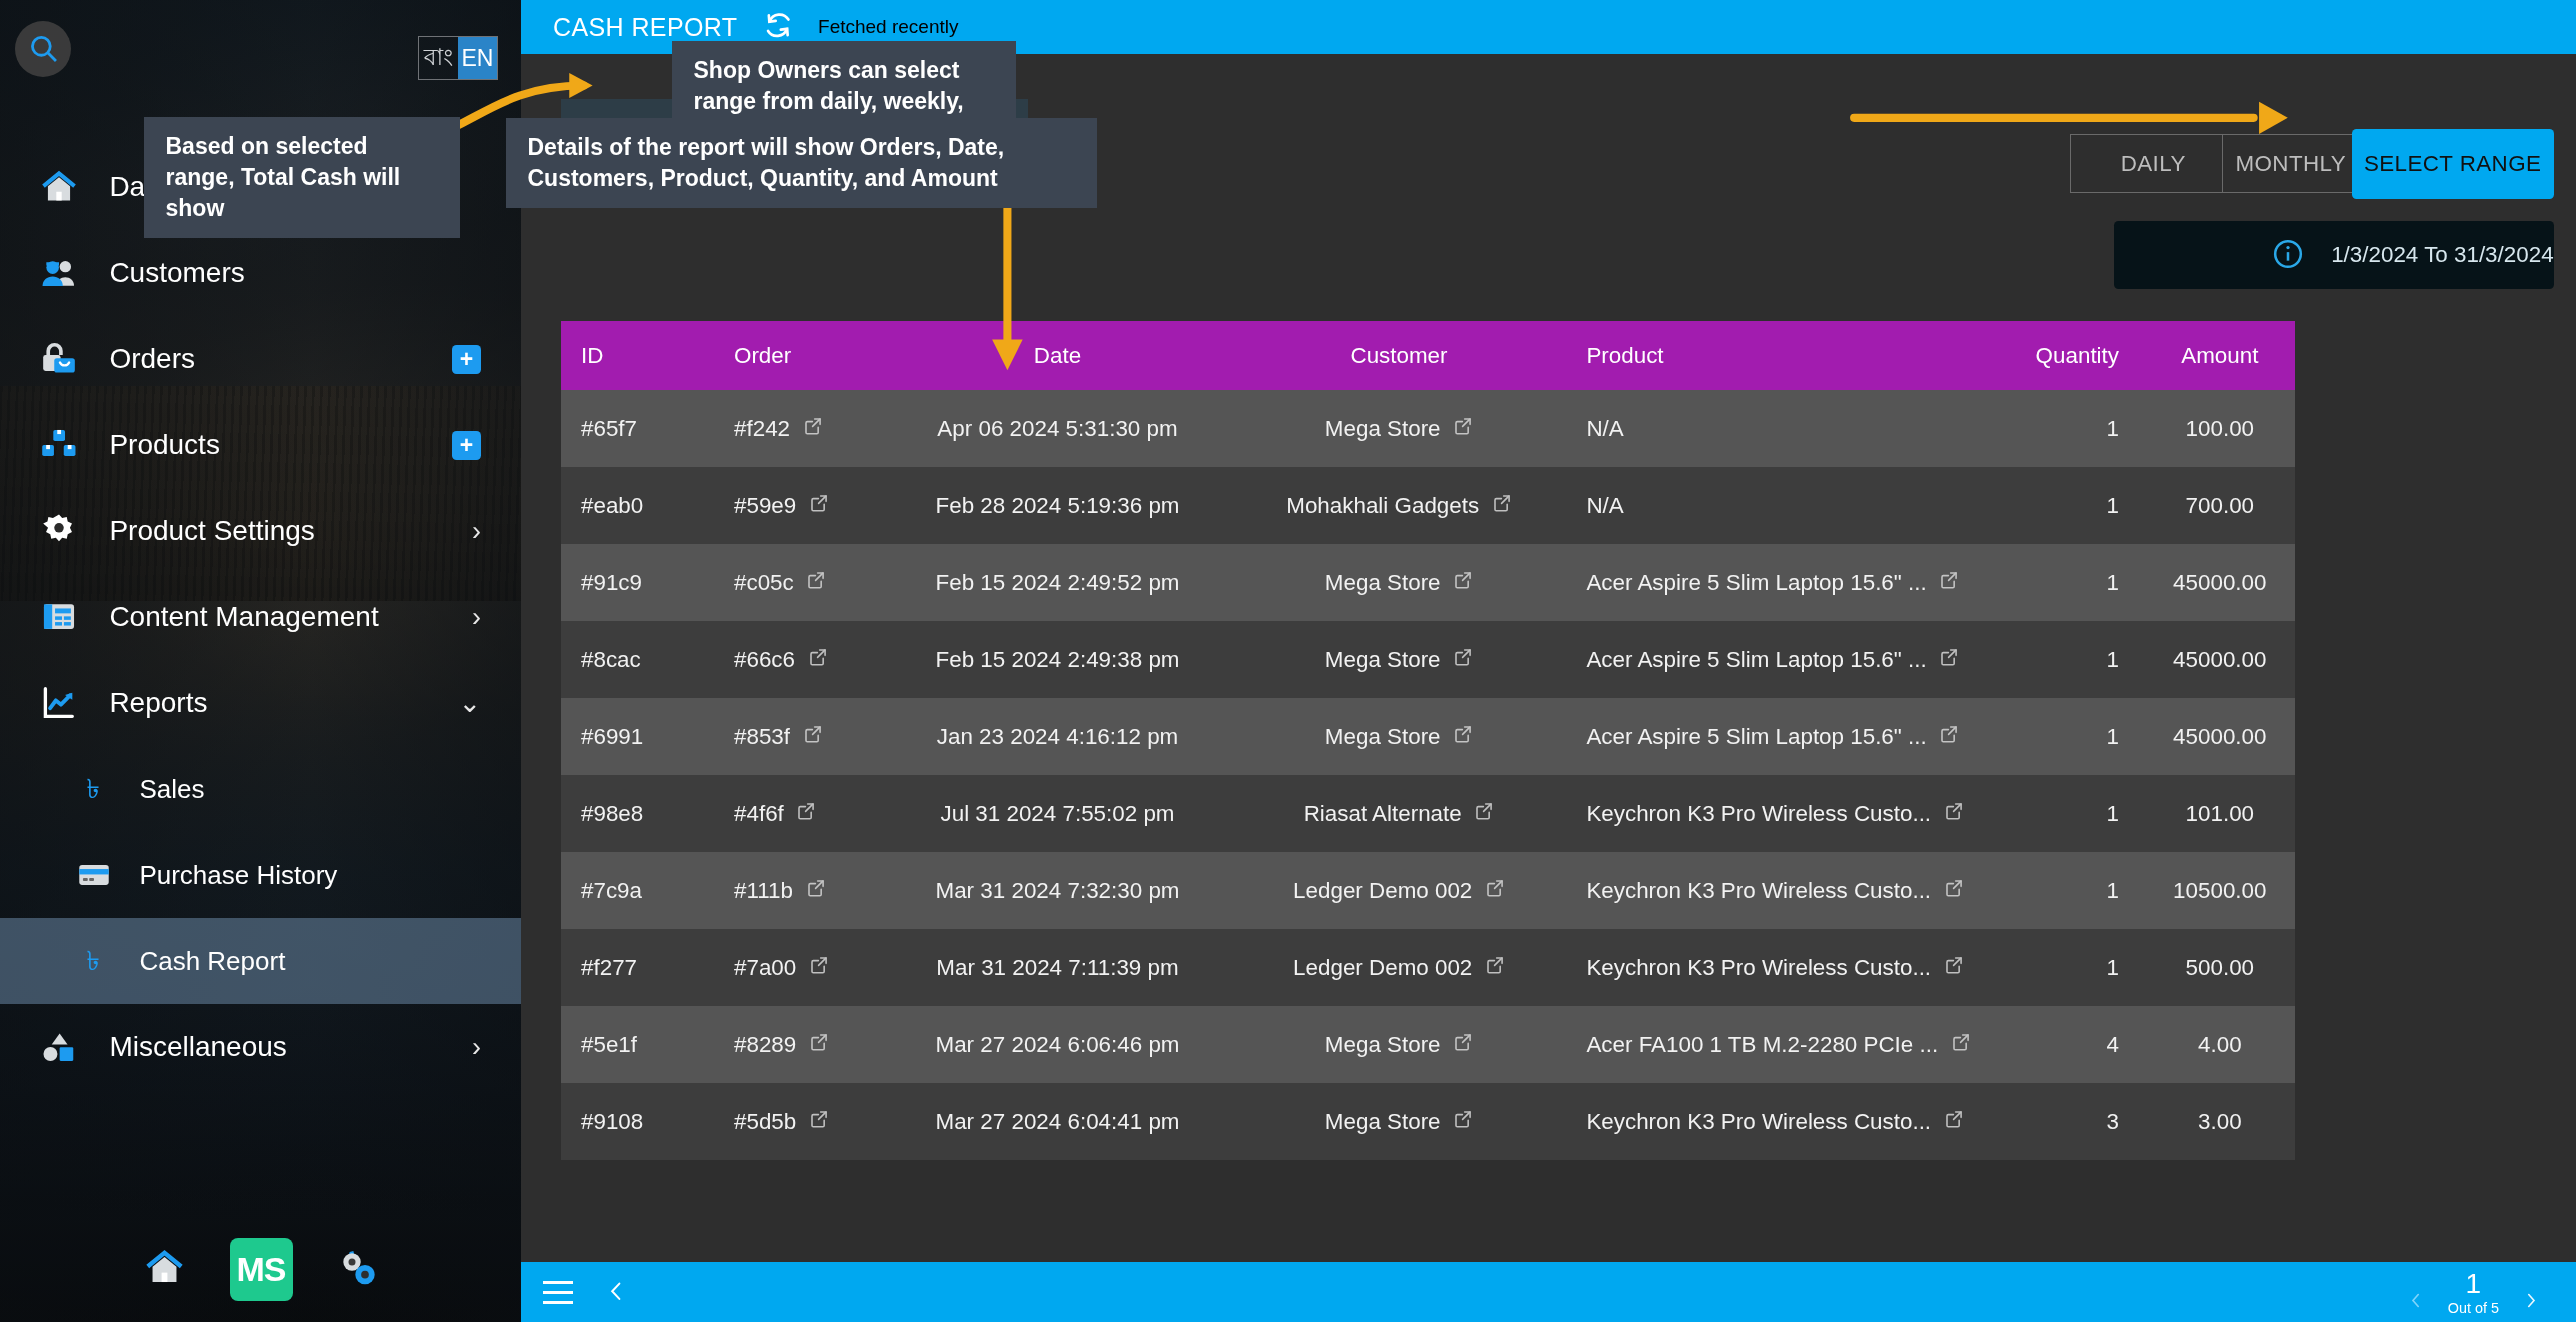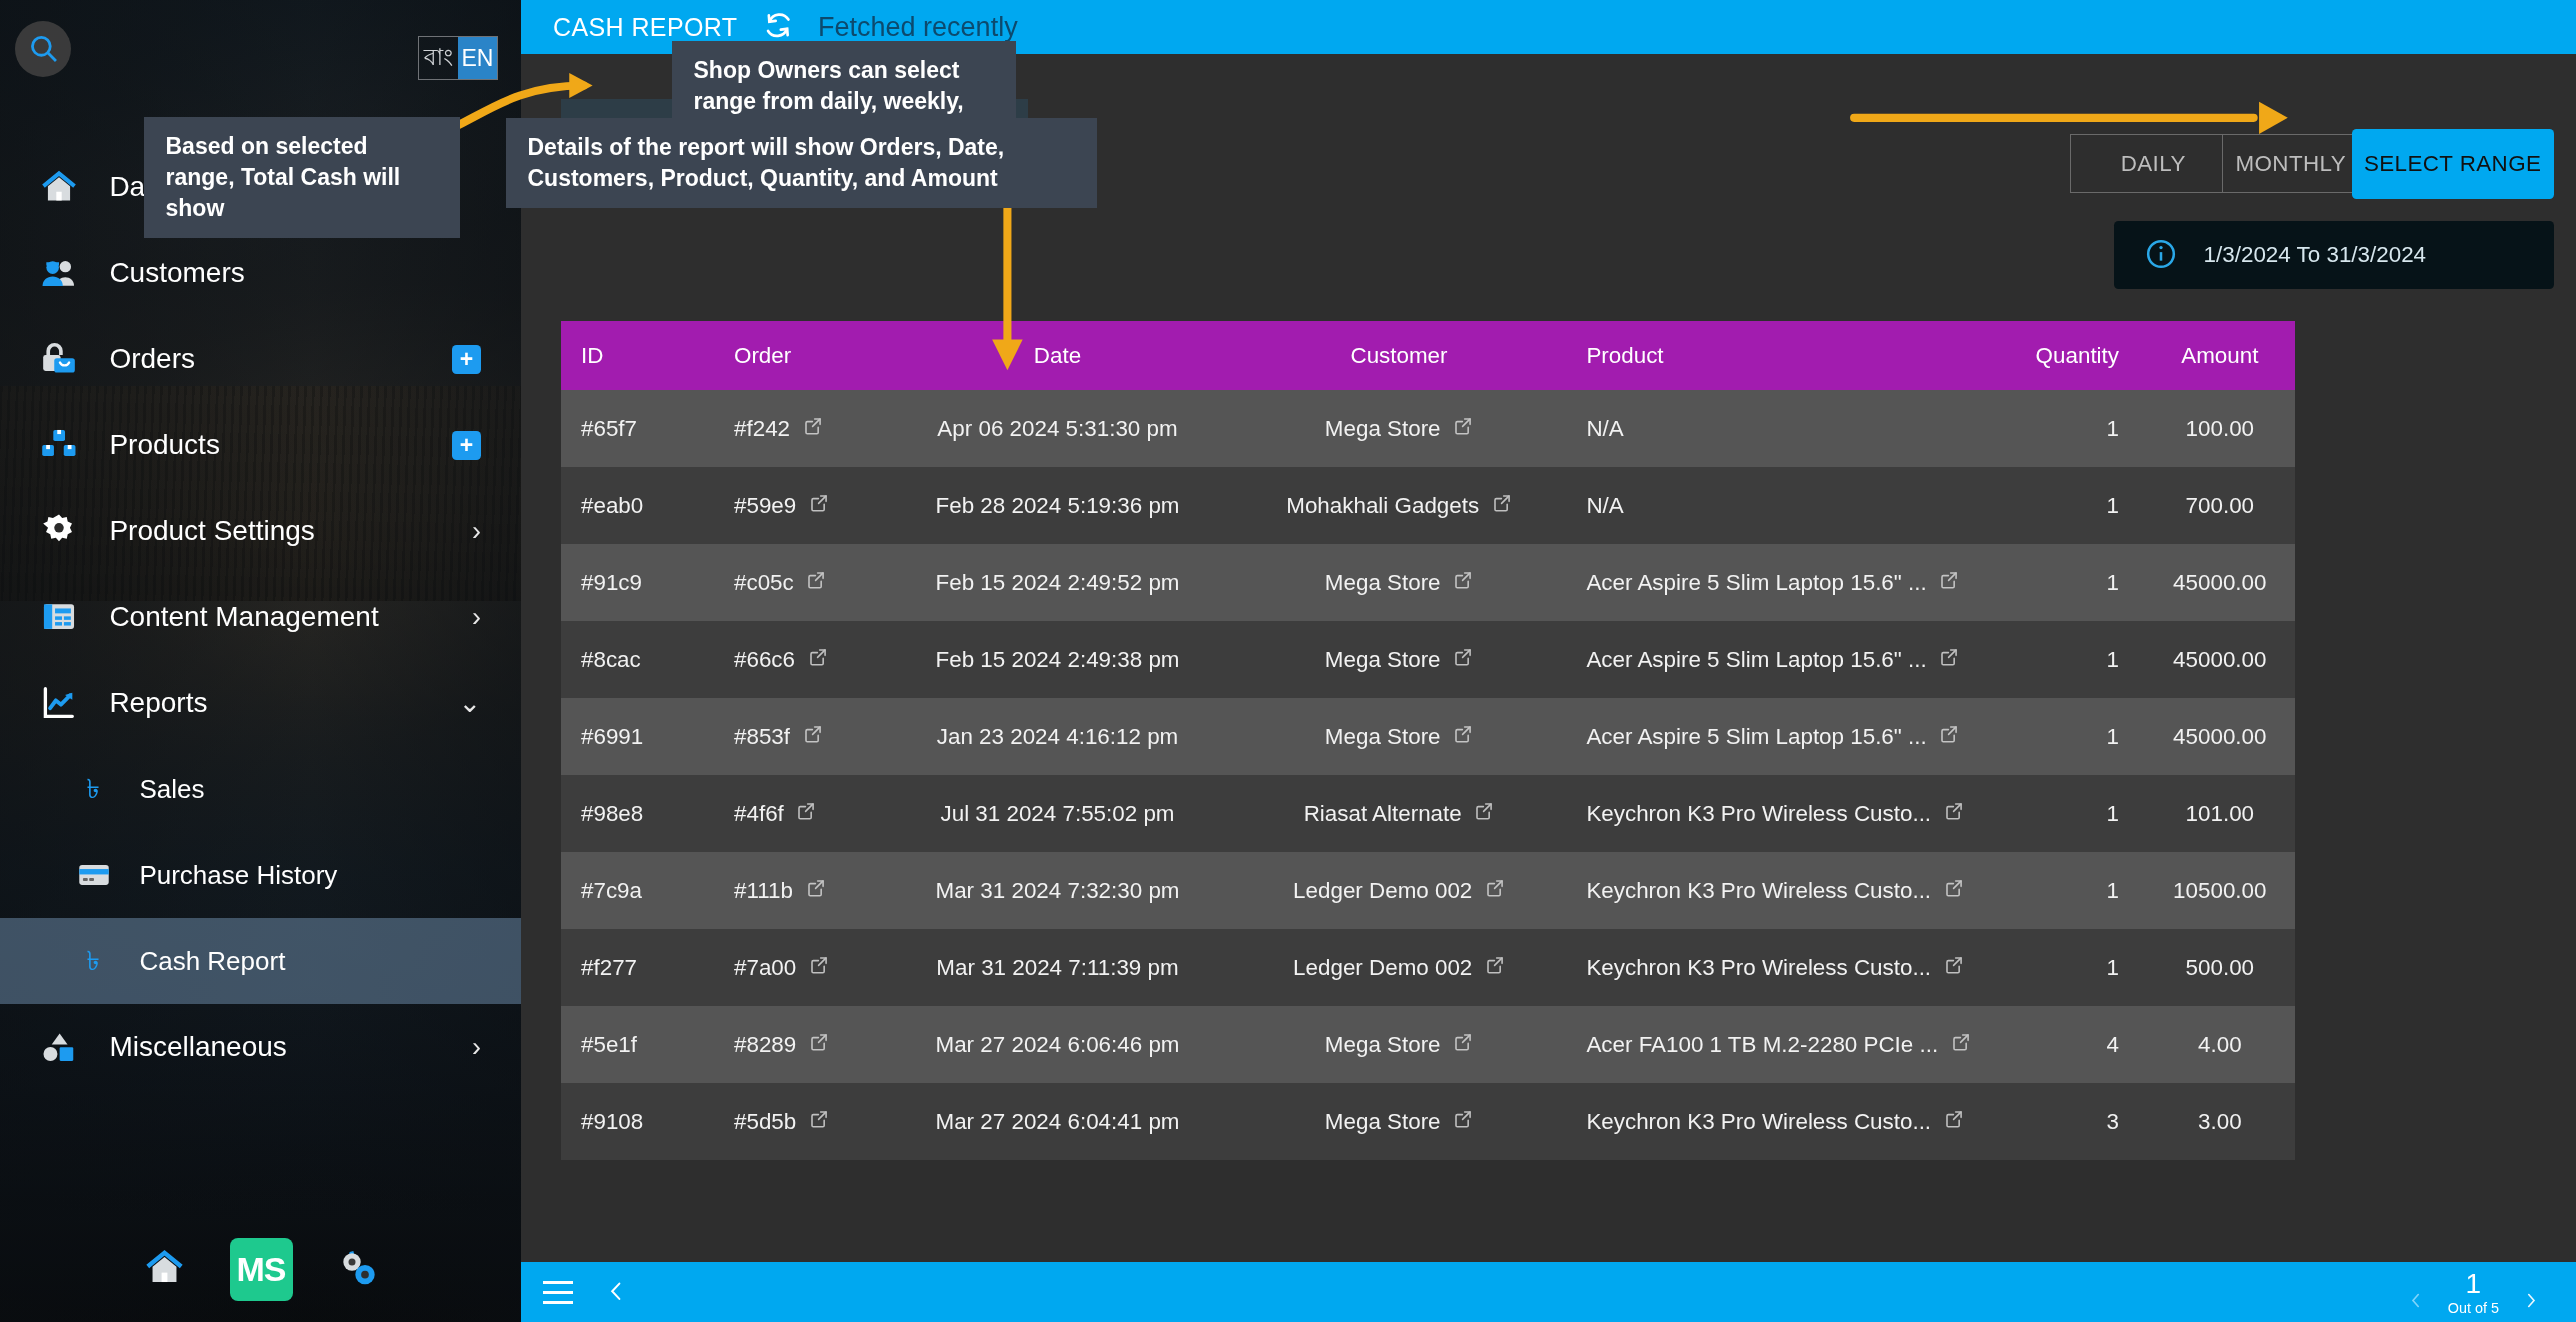--- a/index.html
+++ b/index.html
@@ -99,21 +99,21 @@
     font-size: 34px; font-weight: bold; letter-spacing: -0.9px;
   }
 
   
   .main { position: relative; flex: 1; height: 1323px; background: #2e2e2e; overflow: hidden; }
   .topbar {
     height: 54px; background: #00a8f0;
     display: flex; align-items: center; padding-left: 32px; gap: 25px;
   }
   .topbar-title { color: #ffffff; font-size: 25px; letter-spacing: 0.4px; }
-  .topbar-status { color: #0c4a6e; font-size: 27px; }
+  .topbar-status { color: #000000; font-size: 19px; }
 
   .content { position: relative; height: 1269px; }
 
   .total-cash-card {
     position: absolute; left: 40px; top: 45px;
     width: 467px; height: 88px;
     background: #2d3d47;
     display: flex; align-items: center; padding: 0 31px; gap: 117px;
   }
   .tc-label { color: #ffffff; font-size: 26px; }
@@ -136,21 +136,21 @@
     width: 202px; height: 70px; border-radius: 4.5px;
     background: #00a8f0; color: #111111;
     display: flex; align-items: center; justify-content: center;
     font-size: 22.4px; letter-spacing: 0.4px;
   }
 
   .date-banner {
     position: absolute; right: 22.4px; top: 167px;
     width: 440px; height: 68px; border-radius: 4.5px;
     background: #061318;
-    display: flex; align-items: center; padding-left: 31px; gap: 27px;
+    display: flex; align-items: center; padding-left: 31px; gap: 27px; justify-content: flex-end;
   }
   .date-banner .txt { color: #d7e7ee; font-size: 22.4px; }
 
   
   .table-wrap { position: absolute; left: 40px; top: 267px; width: 1733px; }
   table { border-collapse: collapse; width: 1733px; table-layout: fixed; }
   thead th {
     background: #a21caf; color: #ffffff;
     font-size: 22.4px; font-weight: normal;
     height: 69px; padding: 0 12.6px; text-align: center;

